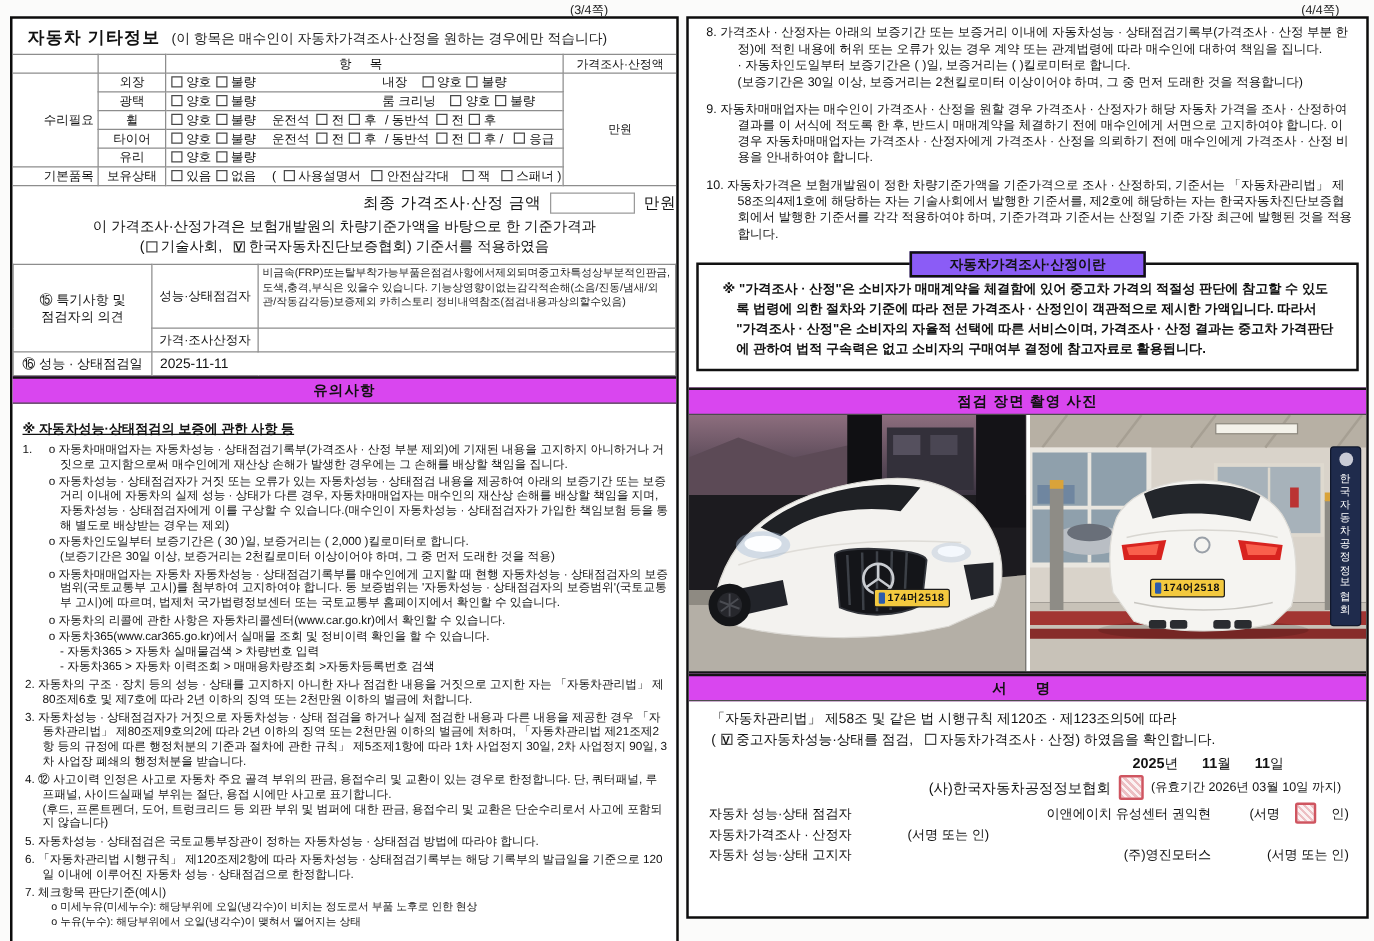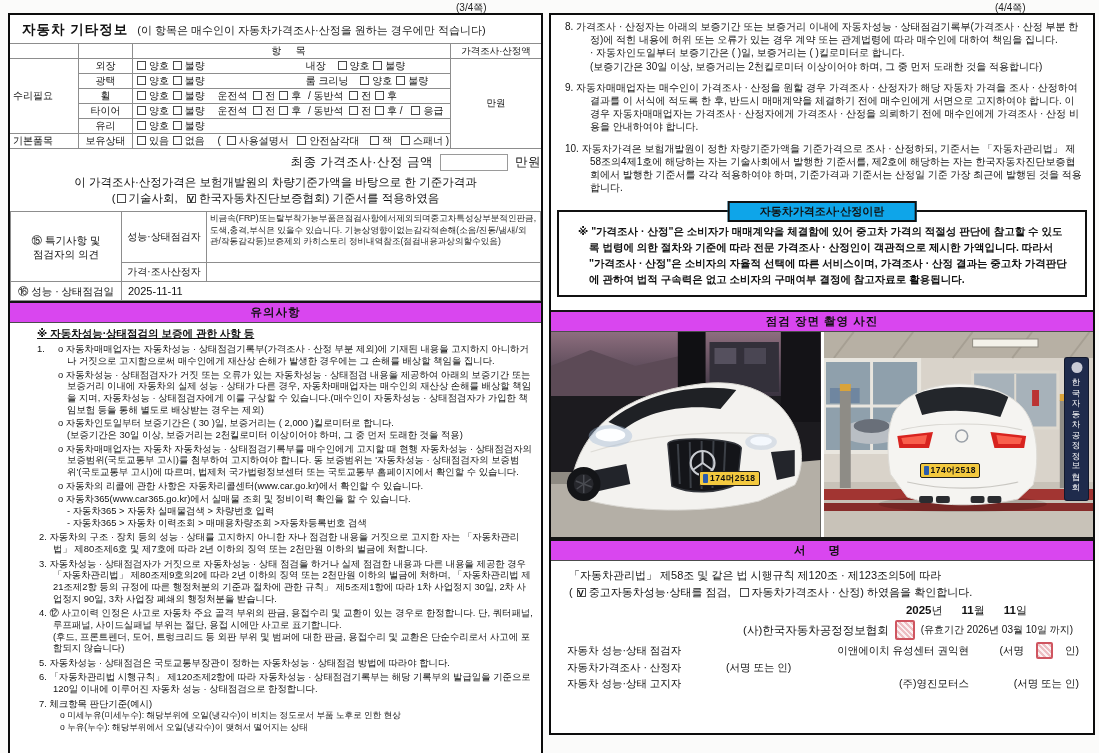--- a/index.html
+++ b/index.html
@@ -3,63 +3,63 @@
 <meta charset="utf-8">
 <style>
   html,body{margin:0;padding:0;}
   body{width:1099px;height:753px;position:relative;background:#fbfbfa;
        font-family:"Liberation Sans","DejaVu Sans",sans-serif;color:#111;}
   .page{position:absolute;background:#fff;border:2px solid #0c0c0c;box-sizing:border-box;overflow:hidden;}
   #pageL{left:8px;top:13px;width:535px;height:748px;}
   #pageR{left:549px;top:13px;width:546px;height:722px;}
   .pagelabel{position:absolute;top:1px;font-size:10px;color:#222;}
   #labelL{left:456px;}
-  #labelR{left:995px;}
+  #labelR{left:1041px;}
 
   
   .titlebar{display:flex;align-items:baseline;gap:9px;padding:6px 8px 4px 12px;}
   .titlebar .t{font-weight:bold;font-size:13.5px;letter-spacing:1px;}
   .titlebar .n{font-size:11px;color:#222;}
   table.repair{width:100%;border-collapse:collapse;font-size:10px;table-layout:fixed;}
   table.repair td{border:1px solid #8d8d8d;height:13px;padding:0 3px;vertical-align:middle;overflow:hidden;white-space:nowrap;}
-  td.cA{width:62px;text-align:left;}
+  td.cA{width:62px;text-align:right;}
   td.cB{width:47px;text-align:center;}
   td.cD{width:84px;text-align:center;font-size:9.5px;}
   .cb{display:inline-block;width:9px;height:9px;border:1px solid #4a4a4a;background:#fff;vertical-align:-1px;margin:0 3px 0 1px;position:relative;box-sizing:border-box;}
   .cb.checked{font-weight:bold;}
   .cb.checked::after{content:attr(data-mark);position:absolute;left:0;top:-2px;font-size:9px;font-weight:bold;color:#111;}
   .grp{display:inline-block;}
   .g170{width:167px;}
   .mid{margin:0 2px 0 10px;}
   .finalrow{text-align:right;font-size:12.5px;padding:5px 0 1px;letter-spacing:.5px;}
   .inputbox{display:inline-block;width:66px;height:15px;border:1px solid #9a9a9a;vertical-align:middle;margin:0 7px;background:#fff;}
   .basis{text-align:center;font-size:11.5px;line-height:1.4;margin:2px 0 5px;}
   table.special{width:100%;border-collapse:collapse;font-size:10.5px;table-layout:fixed;}
   table.special td{border:1px solid #8d8d8d;padding:1px 3px;vertical-align:middle;}
   td.spA{width:104px;text-align:center;line-height:1.35;}
   td.spB{width:78px;text-align:center;font-size:10px;}
   .note{font-size:8.6px;line-height:1.32;vertical-align:top !important;color:#222;word-break:break-all;}
   .daterow td{height:16px;}
   .dateval{font-size:11px;padding-left:6px !important;}
   .band{background:#d946ef;border-top:2px solid #151515;border-bottom:1px solid #4c4c4c;text-align:center;font-weight:bold;font-size:11.5px;padding:2px 0;letter-spacing:1px;}
-  .cautions{padding:3px 6px 0 6px;font-size:9.4px;line-height:1.24;overflow:hidden;margin-left:19px;}
+  .cautions{padding:13px 6px 0 6px;font-size:9.4px;line-height:1.24;overflow:hidden;}
   .cautions .hd{font-weight:bold;text-decoration:underline;font-size:10.5px;margin:1px 0 3px 2px;}
   .item1{position:relative;padding-left:16px;}
   .item1 .num{position:absolute;left:2px;top:0;}
   .bl{padding-left:16px;text-indent:-9px;margin:0 0 2px 0;white-space:pre-line;}
   .ni{padding-left:16px;text-indent:-14px;margin:3px 0 3px 2px;white-space:pre-line;}
   .subs{padding-left:24px;font-size:8.6px;}
   .subs p{padding-left:10px;text-indent:-9px;margin:0 0 1px 0;}
 
   
   .warr{padding:5px 8px 0 8px;font-size:10px;line-height:1.32;}
   .warr .hd{font-weight:bold;text-decoration:underline;font-size:11px;margin:1px 0 6px 0;}
   .warr p{padding-left:25px;text-indent:-25px;margin:0 2px 8px 6px;white-space:pre-line;}
   .infobox{position:relative;border:2px solid #111;margin:16px 6px 0 6px;padding:12px 14px 8px 16px;}
-  .infobox .title{position:absolute;top:-11px;left:50%;transform:translateX(-50%);background:#0ea5e9;border:2px solid #111;padding:1px 30px;font-weight:bold;font-size:11px;white-space:nowrap;}
+  .infobox .title{position:absolute;top:-11px;left:50%;transform:translateX(-50%);background:#8b5cf6;border:2px solid #111;padding:1px 30px;font-weight:bold;font-size:11px;white-space:nowrap;}
   .infobox .txt{font-weight:bold;font-size:10.5px;line-height:1.5;padding-left:14px;text-indent:-11px;}
   .photosband{margin-top:13px;}
   .photos{display:flex;gap:3px;height:205px;background:#fff;border-bottom:2px solid #151515;}
   .photo{flex:1;position:relative;overflow:hidden;background:#222;}
   .photo svg{display:block;width:100%;height:100%;}
   .plate{position:absolute;height:13px;background:#f3c93f;border:1px solid #1e1e1e;border-radius:2px;display:flex;align-items:center;font-weight:bold;font-size:8.5px;letter-spacing:.5px;color:#101010;padding:0 3px;}
   .plate::before{content:"";width:5px;height:9px;background:#2b5cad;margin-right:2px;border-radius:1px;}
   .banner{position:absolute;right:5px;top:26px;width:23px;height:142px;background:#1f2b4c;color:#fff;writing-mode:vertical-rl;text-orientation:upright;font-size:8.5px;letter-spacing:2px;display:flex;align-items:center;justify-content:center;border-radius:2px;box-shadow:0 0 0 1px #11182c;}
   .banner::before{content:"";position:absolute;top:4px;left:50%;transform:translateX(-50%);width:11px;height:11px;border-radius:50%;background:#e8e8ee;opacity:.85;}
   .signsec{padding:6px 14px 0 16px;font-size:10.5px;position:relative;}

